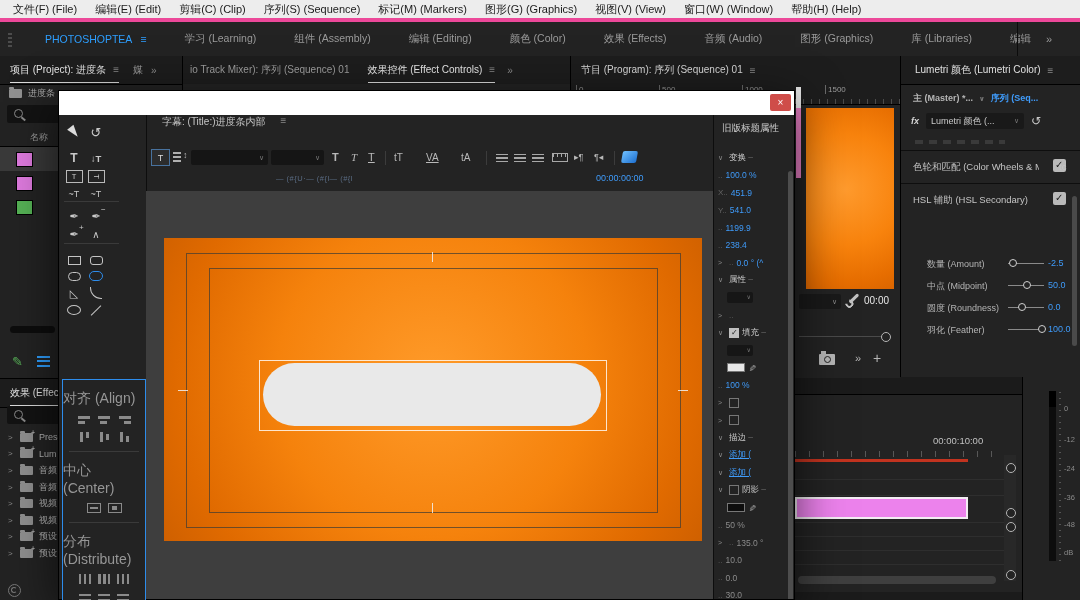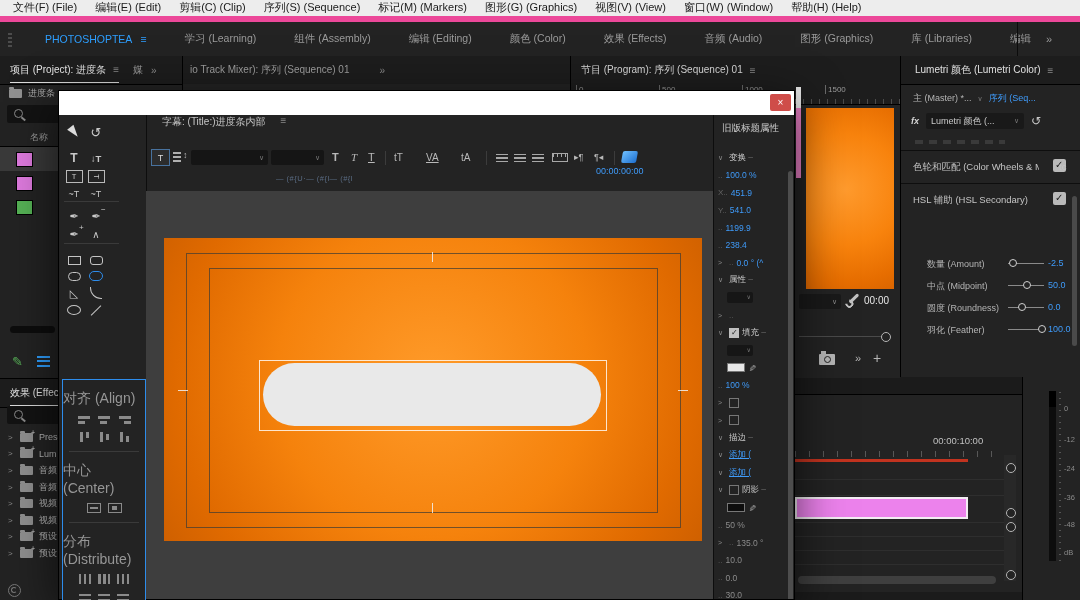--- a/index.html
+++ b/index.html
@@ -1,21 +1,21 @@
 <!DOCTYPE html>
 <html><head>
 <meta charset="utf-8">
 <style>
   html,body{margin:0;padding:0;background:#000;}
   .app{position:relative;width:1080px;height:600px;background:#1b1b1b;
        font-family:"Liberation Sans","DejaVu Sans",sans-serif;overflow:hidden;color:#c8c8c8;
        -webkit-font-smoothing:antialiased;}
   
   .menubar{position:absolute;left:0;top:0;width:1080px;height:22px;background:#ededed;color:#1b1b1b;
-           font-size:11px;display:flex;align-items:flex-start;padding-left:4px;box-sizing:border-box;border-bottom:6px solid #ec4899;}
+           font-size:11px;display:flex;align-items:center;padding-left:4px;box-sizing:border-box;border-bottom:4px solid #ec4899;}
   .menubar .mi{padding:0 9px;white-space:nowrap;}
   
   .wsbar{position:absolute;left:0;top:22px;width:1080px;height:34px;background:#232323;border-bottom:1px solid #000;
          display:flex;align-items:center;font-size:10.5px;color:#9a9a9a;}
   .grip{width:4px;height:16px;margin:0 14px 0 8px;background:repeating-linear-gradient(0deg,#4c4c4c 0 2px,transparent 2px 4px);}
   .wtab{padding:0 19px;white-space:nowrap;}
   .wtab .wmenu{margin-left:8px;color:#2e9fff;}
   .wtab.m-act{color:#2e9fff;}
   .ws-of{position:absolute;right:0;top:22px;height:34px;width:62px;display:flex;align-items:center;justify-content:center;
          border-left:1px solid #0c0c0c;color:#9a9a9a;font-size:11px;}
@@ -78,21 +78,21 @@
   .pm-zoomline{position:absolute;left:228px;top:280px;width:86px;height:1px;background:#4a4a4a;}
   .pm-zoomhandle{position:absolute;left:310px;top:276px;width:8px;height:8px;border:1.5px solid #b5b5b5;border-radius:50%;background:#232323;}
   .i-camera{position:absolute;left:248px;top:298px;width:16px;height:11px;background:#b5b5b5;border-radius:1px;}
   .i-camera::before{content:"";position:absolute;left:5px;top:2px;width:5px;height:5px;border:1.5px solid #232323;border-radius:50%;}
   .i-camera::after{content:"";position:absolute;left:2px;top:-3px;width:5px;height:3px;background:#b5b5b5;}
   .pm-more{position:absolute;left:284px;top:296px;color:#b5b5b5;font-size:11px;}
   .pm-plus{position:absolute;left:302px;top:294px;color:#b5b5b5;font-size:14px;}
   
   #lumetri{left:900px;top:56px;width:180px;height:321px;border-left:1px solid #000;}
   #lumetri .tabstrip{padding-left:14px;color:#e0e0e0;}
-  .lm-row1{position:absolute;left:12px;top:36px;display:flex;gap:6px;font-size:9px;align-items:center;}
+  .lm-row1{position:absolute;left:12px;top:36px;display:flex;gap:6px;font-size:9px;align-items:center;font-weight:bold;}
   .lm-row2{position:absolute;left:10px;top:57px;display:flex;gap:7px;font-size:9px;align-items:center;}
   .lm-fx{font-style:italic;font-weight:bold;color:#d5d5d5;}
   .lm-dd{width:98px;height:16px;background:#191919;border-radius:2px;display:flex;align-items:center;
          padding:0 5px;box-sizing:border-box;color:#c9c9c9;justify-content:space-between;}
   .lm-faint{position:absolute;left:14px;top:84px;width:90px;height:4px;background:repeating-linear-gradient(90deg,#3a3a3a 0 8px,transparent 8px 14px);}
   .lm-sec{position:absolute;left:0;width:100%;height:33px;border-top:1px solid #0e0e0e;}
   .lm-sec .lbl{position:absolute;left:12px;top:10px;font-size:9.5px;color:#c4c4c4;width:126px;overflow:hidden;white-space:nowrap;}
   .lm-sec .tail{position:absolute;left:158px;top:10px;font-size:9.5px;color:#c4c4c4;}
   .lm-cb{position:absolute;right:14px;top:8px;width:13px;height:13px;background:#b9b9b9;border-radius:2px;}
   .lm-cb::after{content:"✓";position:absolute;left:2px;top:0px;font-size:10px;color:#1d1d1d;}
@@ -176,21 +176,21 @@
   .tb-btn2b{left:37px;top:7px;font-size:9px;color:#b0b0b0;}
   .tb-dd{position:absolute;top:7px;height:15px;background:#151515;border-radius:2px;display:flex;align-items:center;
          justify-content:flex-end;padding-right:4px;box-sizing:border-box;color:#777;font-size:7px;}
   .tb-sep{position:absolute;top:8px;width:1px;height:14px;background:#3c3c3c;}
   .tb-bars{position:absolute;top:10px;width:12px;height:9px;background:repeating-linear-gradient(0deg,#a8a8a8 0 1.5px,transparent 1.5px 3.5px);}
   .tb-ruler{position:absolute;left:406px;top:10px;width:16px;height:9px;border:1px solid #a8a8a8;box-sizing:border-box;
             background:repeating-linear-gradient(90deg,#a8a8a8 0 1px,transparent 1px 4px) top/100% 3px no-repeat;}
   .tb-mon{position:absolute;left:476px;top:8px;width:15px;height:12px;background:linear-gradient(135deg,#6fc0ff,#1d6fd0);
           border-radius:2px;transform:skewX(-10deg);}
   .tb-misc{position:absolute;left:130px;top:31px;font-size:7.5px;color:#5a6c84;letter-spacing:0.5px;}
-  .tb-tc{position:absolute;left:450px;top:23px;font-size:9px;color:#3f9bfa;}
+  .tb-tc{position:absolute;left:450px;top:30px;font-size:9px;color:#3f9bfa;}
   .td-canvas{position:absolute;left:0;top:76px;right:0;bottom:0;background:#3e3e3e;overflow:hidden;}
   .artboard{position:absolute;left:18px;top:47px;width:538px;height:303px;
        background:radial-gradient(circle at 50% 47%,#ff9b2a 0%,#f5820c 50%,#e06a00 82%,#cf6000 100%);}
   .safe{position:absolute;border:1px solid rgba(70,62,50,.75);}
   .safe1{left:22px;top:15px;width:493px;height:273px;}
   .safe2{left:45px;top:30px;width:447px;height:243px;}
   .tick{position:absolute;background:rgba(240,240,240,.85);}
   .tick-v{width:1px;height:10px;} .tick-h{width:10px;height:1px;}
   .selbox{position:absolute;left:95px;top:122px;width:346px;height:69px;border:1px solid rgba(255,255,255,.8);}
   .pill{position:absolute;left:99px;top:125px;width:338px;height:63px;background:#e9e9e9;border-radius:32px;}
@@ -358,20 +358,21 @@
           <span>预设</span>
         </div>
 
     </div>
     <div class="ccicon"></div>
   </div>
 
   <div id="ctabs" class="panel">
     <div class="tabstrip">
       <span class="dimtab">io Track Mixer): 序列 (Sequence) 01</span>
+      <span class="ptab-act"><span>效果控件 (Effect Controls)</span><span class="pmenu">≡</span></span>
       <span style="margin-left:12px;color:#8a8a8a;">»</span>
     </div>
   </div>
   <div id="ctabs-body" class="panel"></div>
 
   <div id="program" class="panel">
     <div class="tabstrip">
       <span style="color:#d8d8d8;">节目 (Program): 序列 (Sequence) 01</span>
       <span class="pmenu">≡</span>
     </div>

